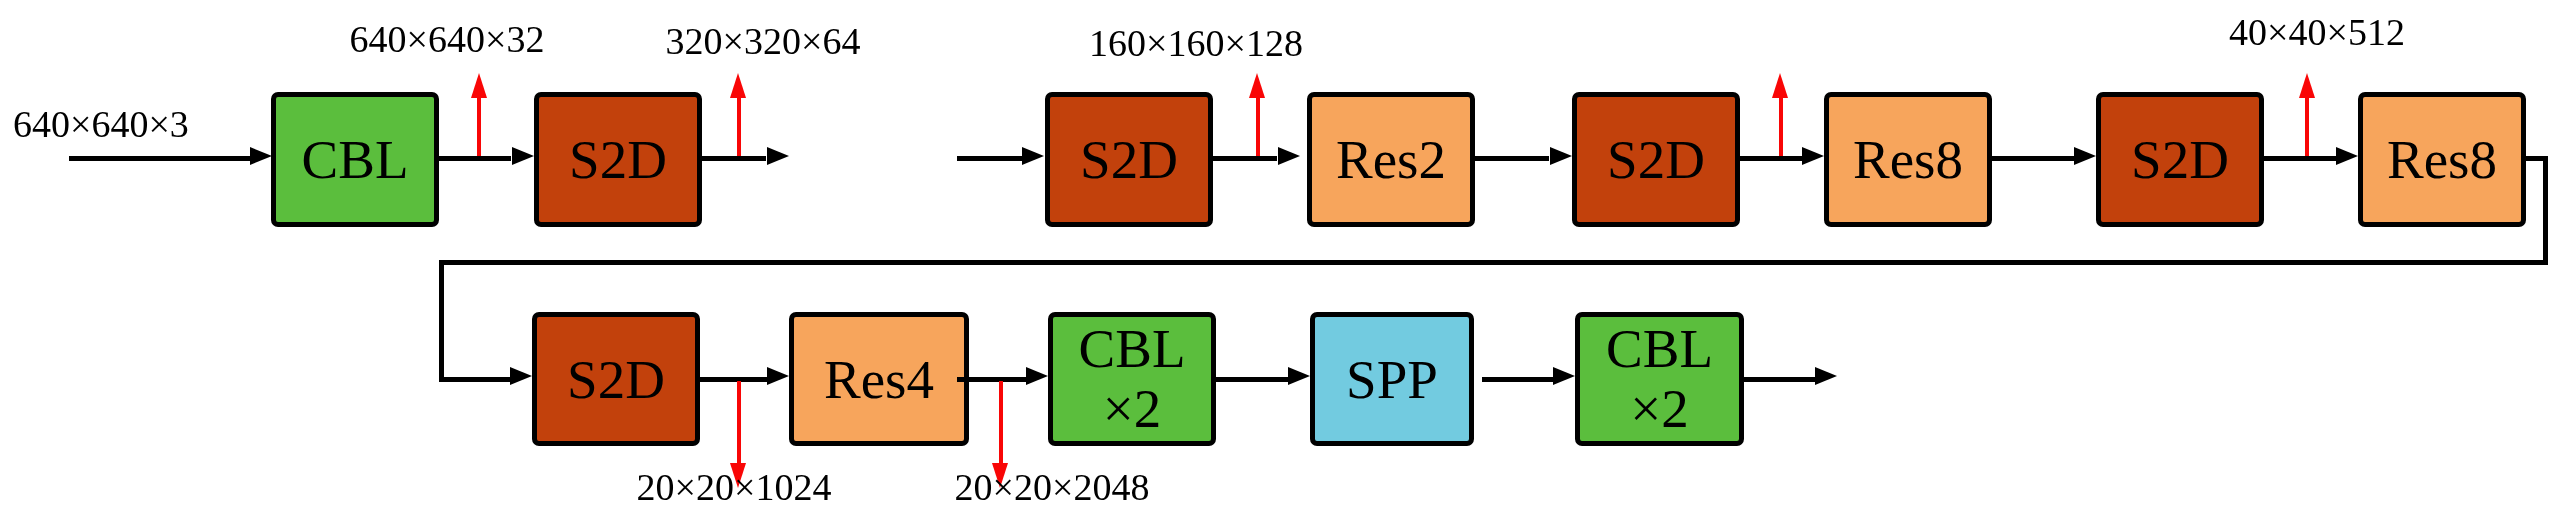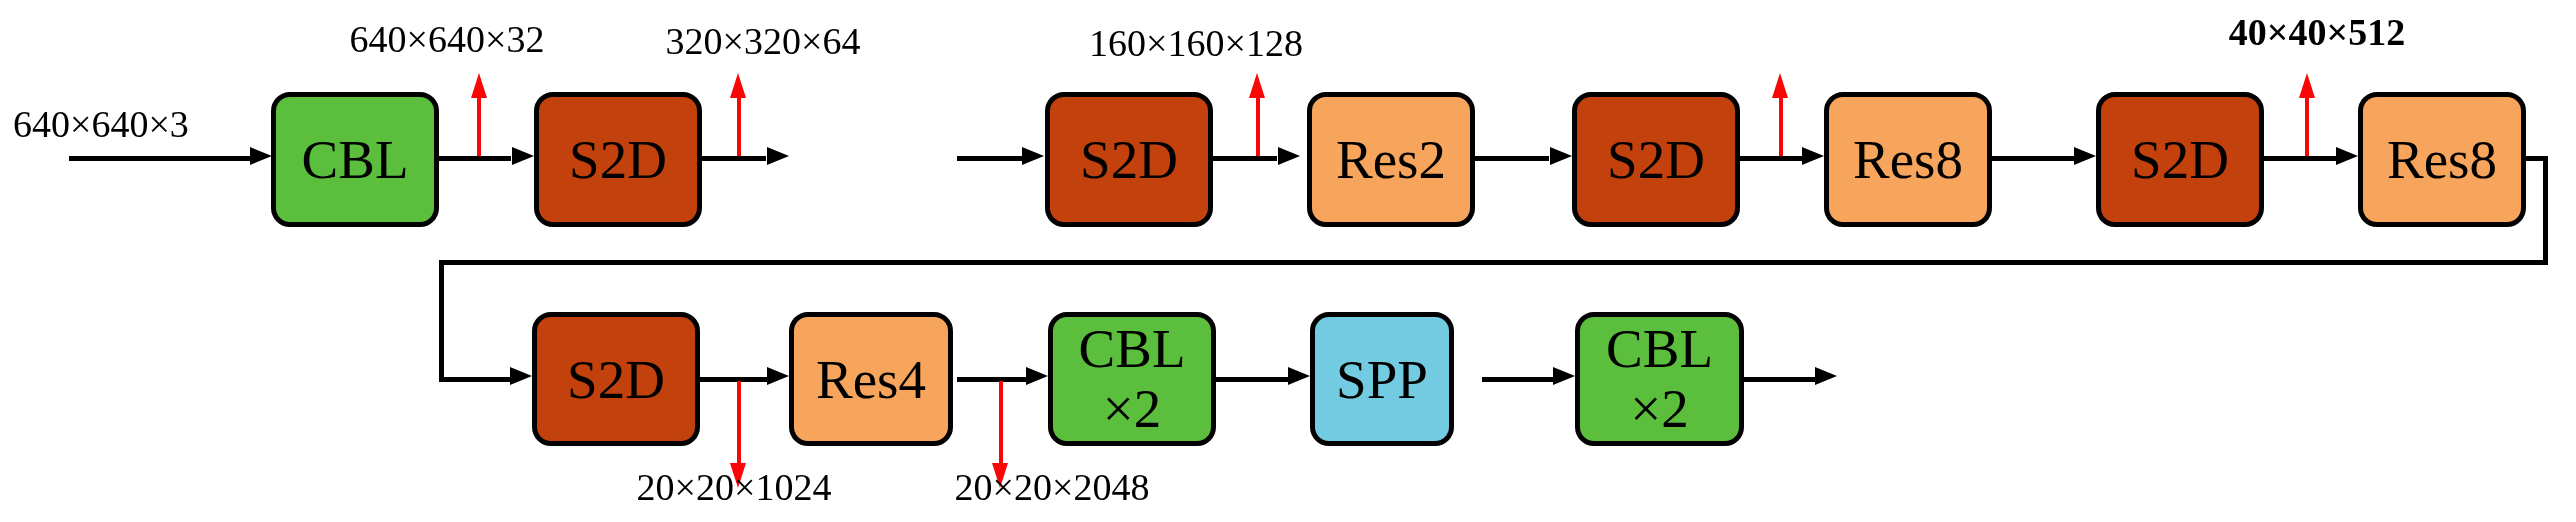--- a/index.html
+++ b/index.html
@@ -1,19 +1,19 @@
 <!DOCTYPE html>
 <html style="font-size:10.5px"><head>
 <meta charset="utf-8">
 <style>
   html,body{margin:0;padding:0;background:#ffffff;}
   #canvas{position:relative;width:2576px;height:523px;background:#ffffff;overflow:hidden;
           font-family:"Liberation Serif","DejaVu Serif",serif;color:#000;}
   
-  .block{position:absolute;box-sizing:border-box;border:5.2px solid #000;border-radius:19px;
+  .block{position:absolute;box-sizing:border-box;border:5.2px solid #000;border-radius:7px;
          display:flex;align-items:center;justify-content:center;font-size:55px;line-height:1;}
   .r1{top:92px;height:135px;}
   .r2{top:312px;height:134px;}
   .green{background:#5bbe3d;}
   .yellow{background:#c2410c;}
   .orange{background:#f7a55c;}
   .blue{background:#72cbe0;}
   .two-line{flex-direction:column;}
   .two-line span{display:block;line-height:60px;}
   
@@ -86,28 +86,28 @@
   <div class="hline" style="left:2526px;top:156px;width:22px;"></div>
   <div class="vline" style="left:2543px;top:156px;height:109px;"></div>
   <div class="hline" style="left:439px;top:260px;width:2109px;"></div>
   <div class="vline" style="left:439px;top:260px;height:121px;"></div>
   <div class="hline" style="left:439px;top:377px;width:71px;"></div>
   <div class="ah" style="left:510px;top:367px;"></div>
 
   <div class="block r2 yellow" style="left:532px;width:168px;">
       <span>S2D</span>
     </div>
-  <div class="block r2 orange" style="left:789px;width:164px;">
+  <div class="block r2 orange" style="left:789px;width:180px;">
       <span>Res4</span>
     </div>
   <div class="block r2 green two-line" style="left:1048px;width:168px;">
     <span>CBL</span>
     <span>×2</span>
   </div>
-  <div class="block r2 blue" style="left:1310px;width:144px;">
+  <div class="block r2 blue" style="left:1310px;width:164px;">
       <span>SPP</span>
     </div>
   <div class="block r2 green two-line" style="left:1575px;width:169px;">
     <span>CBL</span>
     <span>×2</span>
   </div>
 
   <div class="hline" style="left:700px;top:377px;width:67px;"></div>
   <div class="ah" style="left:767px;top:367px;"></div>
   <div class="hline" style="left:957px;top:377px;width:69px;"></div>
@@ -131,19 +131,19 @@
   <div class="rup" style="left:2299px;top:73px;"></div>
 
   <div class="rshaft" style="left:737px;top:381px;height:82px;"></div>
   <div class="rdown" style="left:730px;top:463px;"></div>
   <div class="rshaft" style="left:999px;top:381px;height:82px;"></div>
   <div class="rdown" style="left:992px;top:463px;"></div>
 
   <div class="dim center" style="left:447px;top:19.6px;">640×640×32</div>
   <div class="dim center" style="left:763px;top:22px;font-family:Liberation Serif, serif;">320×320×64</div>
   <div class="dim center" style="left:1196px;top:23.6px;text-align:center;">160×160×128</div>
-  <div class="dim center" style="left:2317px;top:13px;font-weight:bold;">40×40×512</div>
+  <div class="dim center" style="left:2317px;top:13px;">40×40×512</div>
 
   <div class="dim center" style="left:734px;top:468px;">20×20×1024</div>
   <div class="dim center" style="left:1052px;top:468px;">20×20×2048</div>
 
 </div>
 
 
 </body></html>

